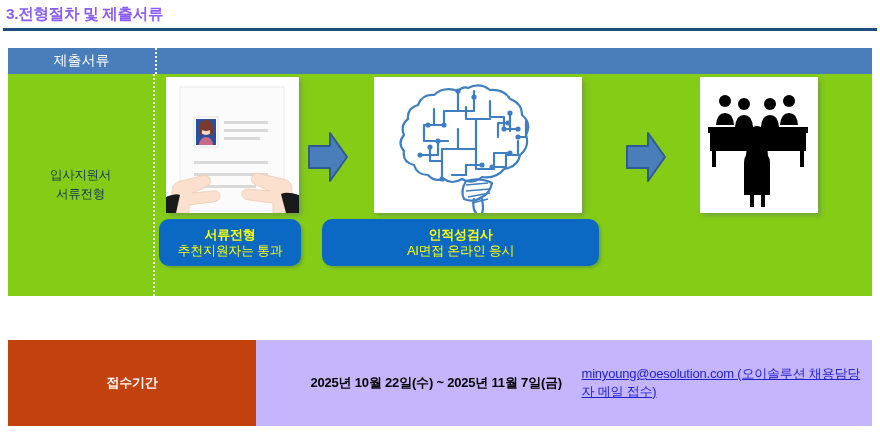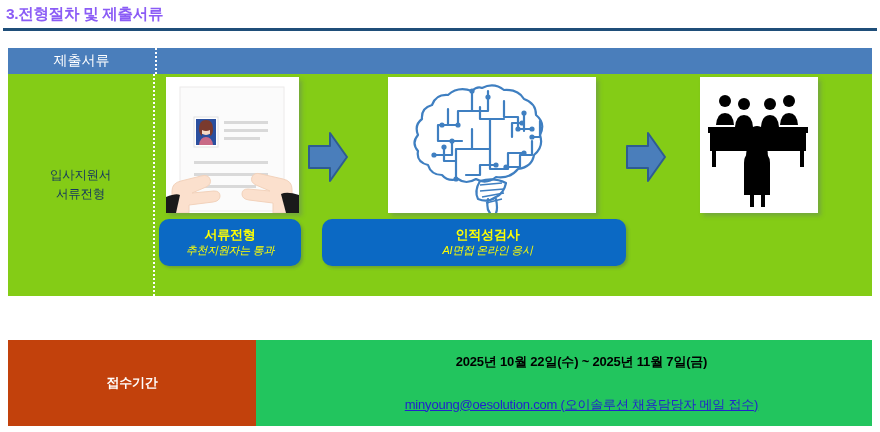--- a/index.html
+++ b/index.html
@@ -60,31 +60,31 @@
     box-shadow:3px 3px 4px rgba(90,105,125,.35);
     display:flex;align-items:center;justify-content:center;
     overflow:hidden;box-sizing:border-box;
   }
   .label-pill{
     background:#0b69c4;border-radius:10px;
     display:flex;flex-direction:column;align-items:center;justify-content:center;
     box-shadow:2px 2px 3px rgba(60,80,110,.3);
   }
   .label-pill .main{color:#ffff00;font-weight:bold;font-size:13px;line-height:16px;letter-spacing:-0.2px;}
-  .label-pill .sub{color:#ffff00;font-size:11px;line-height:15px;letter-spacing:-0.3px;font-style:italic;}
+  .label-pill .sub{color:#ffff00;font-size:13px;line-height:15px;letter-spacing:-0.3px;}
 
   
   #stage1{position:absolute;left:8px;top:3px;}
   #stage1 .img-card{width:133px;height:136px;}
   #stage1 .label-pill{width:142px;height:47px;margin-top:6px;margin-left:-4px;}
 
   
   #stage2{position:absolute;left:202px;top:3px;}
   #stage2 .img-card{width:208px;height:136px;}
-  #stage2 .label-pill{width:277px;height:47px;margin-top:6px;margin-left:-35px;padding-left:27px;}
+  #stage2 .label-pill{width:277px;height:47px;margin-top:6px;margin-left:-35px;}
 
   
   #stage3{position:absolute;left:536px;top:3px;}
   #stage3 .img-card{width:118px;height:136px;margin-left:9px;}
   #stage3 .label-pill{width:167px;height:40px;margin-top:12px;margin-left:-16px;}
 
   
   .arrow{position:absolute;width:42px;height:56px;}
   #arrow1{left:152px;top:55px;}
   #arrow2{left:470px;top:55px;}
@@ -92,22 +92,22 @@
   
   #apply-table{
     position:absolute;left:8px;top:340px;width:864px;height:86px;
     display:flex;
   }
   #apply-table .lab-col{
     width:248px;background:#c2410c;
     display:flex;flex-direction:column;
   }
   #apply-table .val-col{
-    flex:1;background:#22c55e;
-    display:flex;flex-direction:column;padding-left:35px;
+    flex:1;background:#c4b5fd;
+    display:flex;flex-direction:row;padding-left:35px;
   }
   .r-lab{
     flex:1;display:flex;align-items:center;justify-content:center;
     color:#ffffff;font-size:13px;font-weight:bold;letter-spacing:-0.2px;
   }
   .r-val{
     flex:1;display:flex;align-items:center;justify-content:center;
     color:#000000;font-size:13px;font-weight:bold;letter-spacing:-0.2px;
   }
   .r-val.link{font-weight:normal;}

